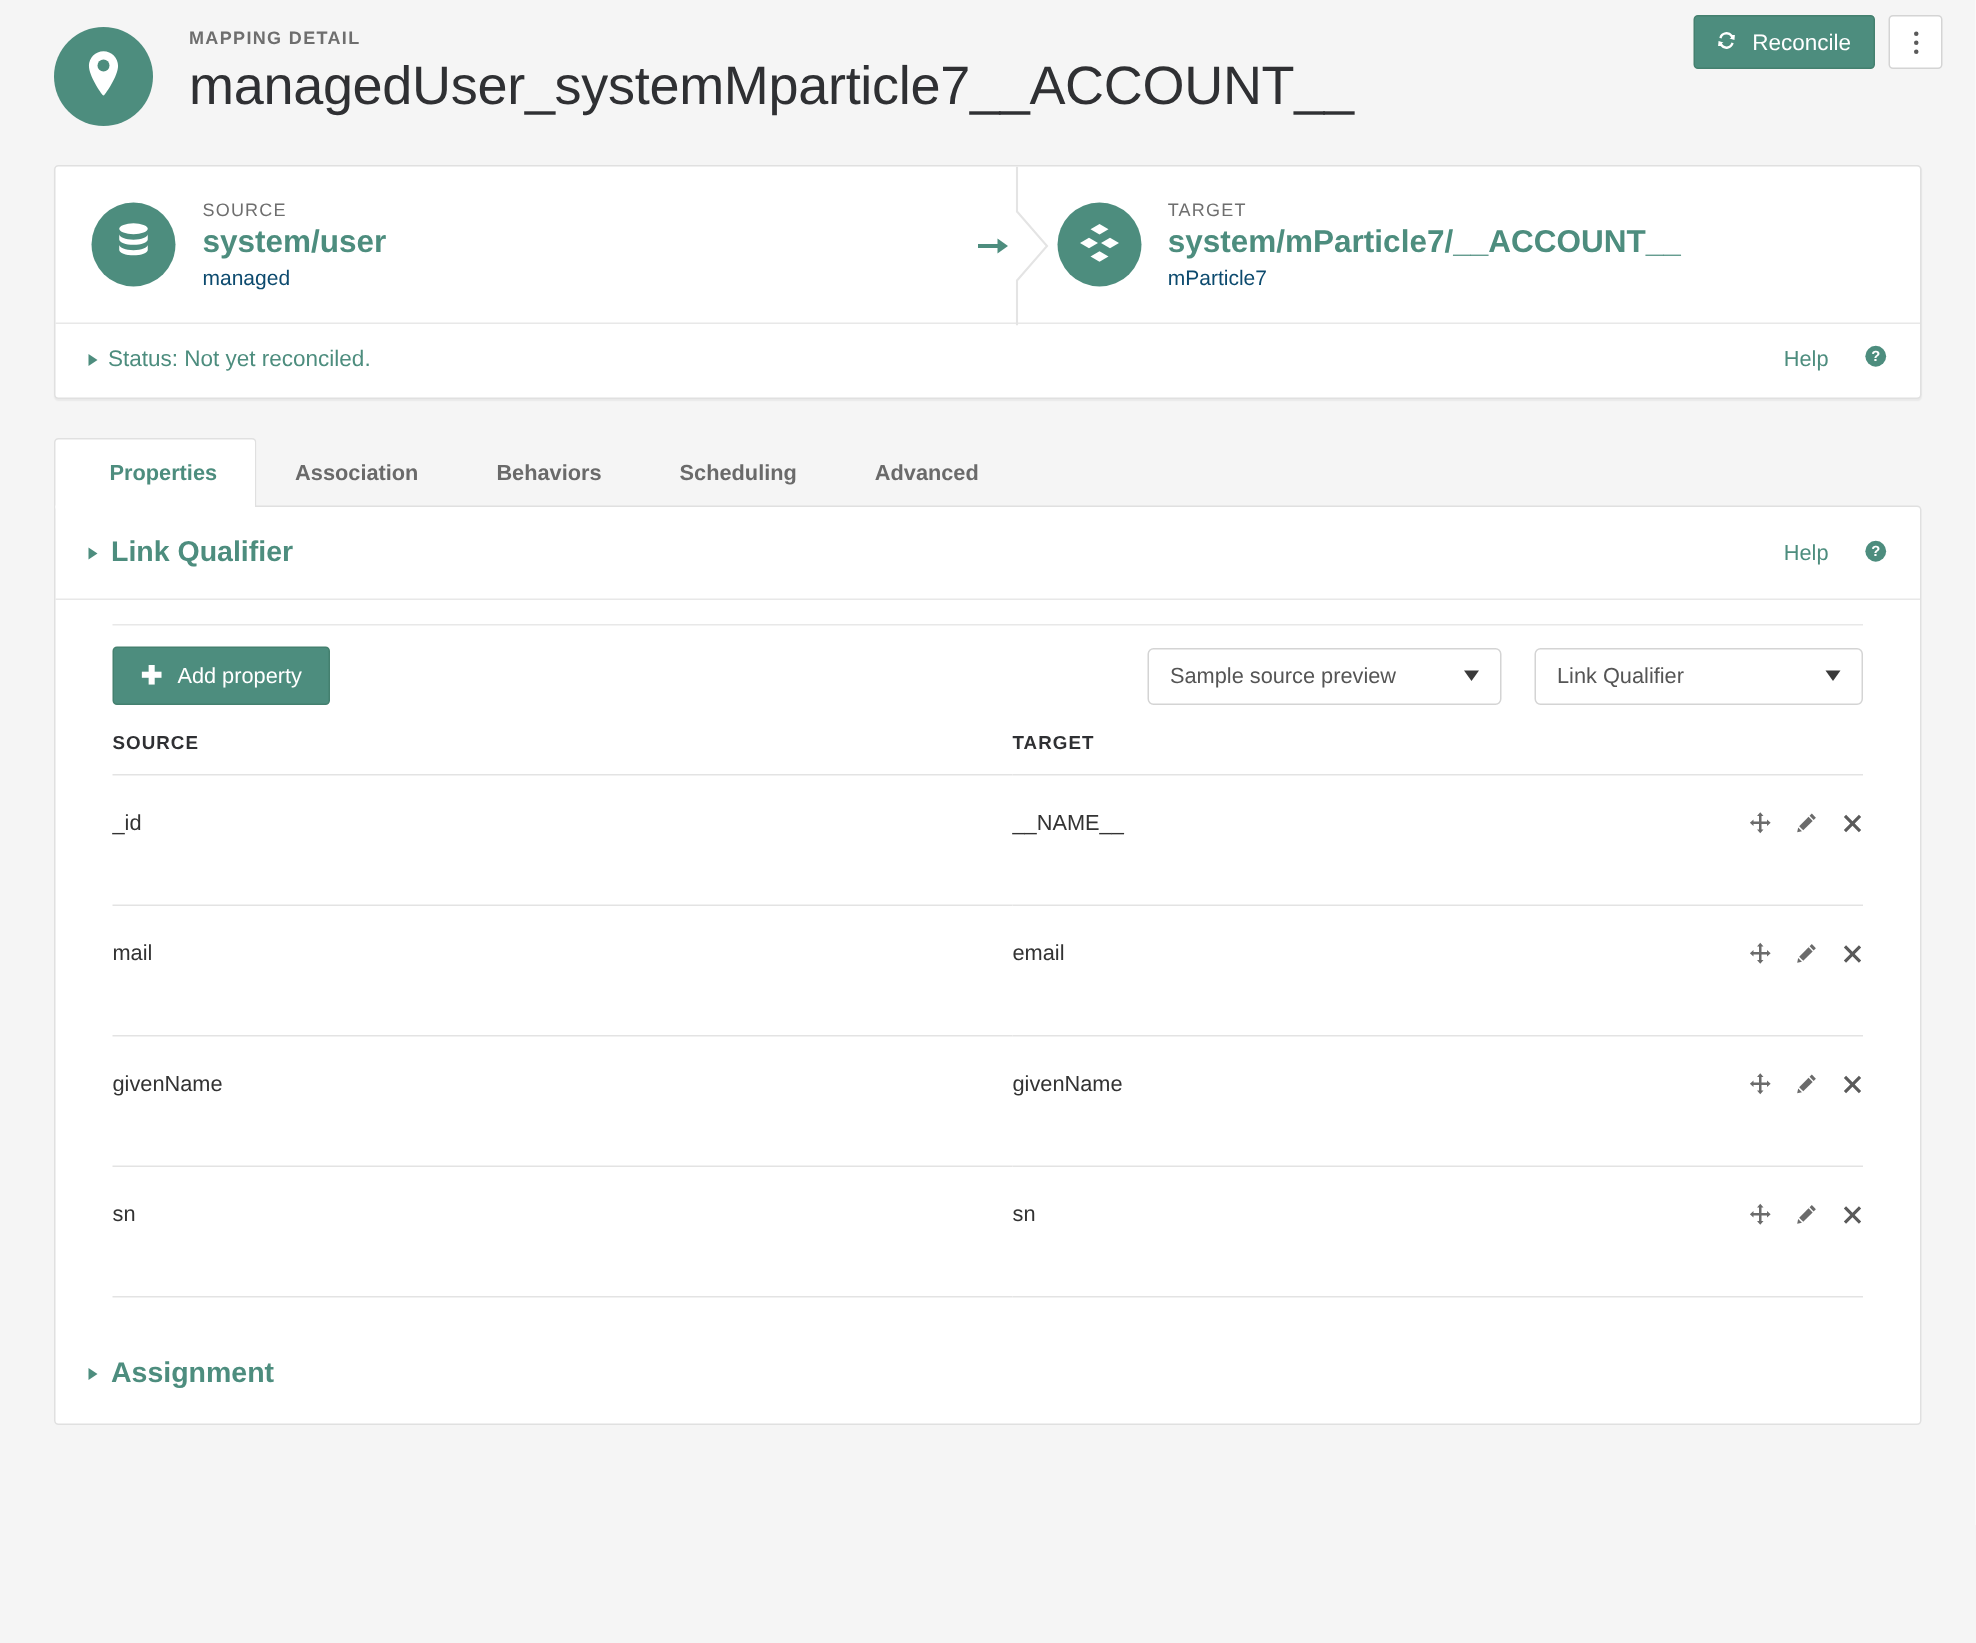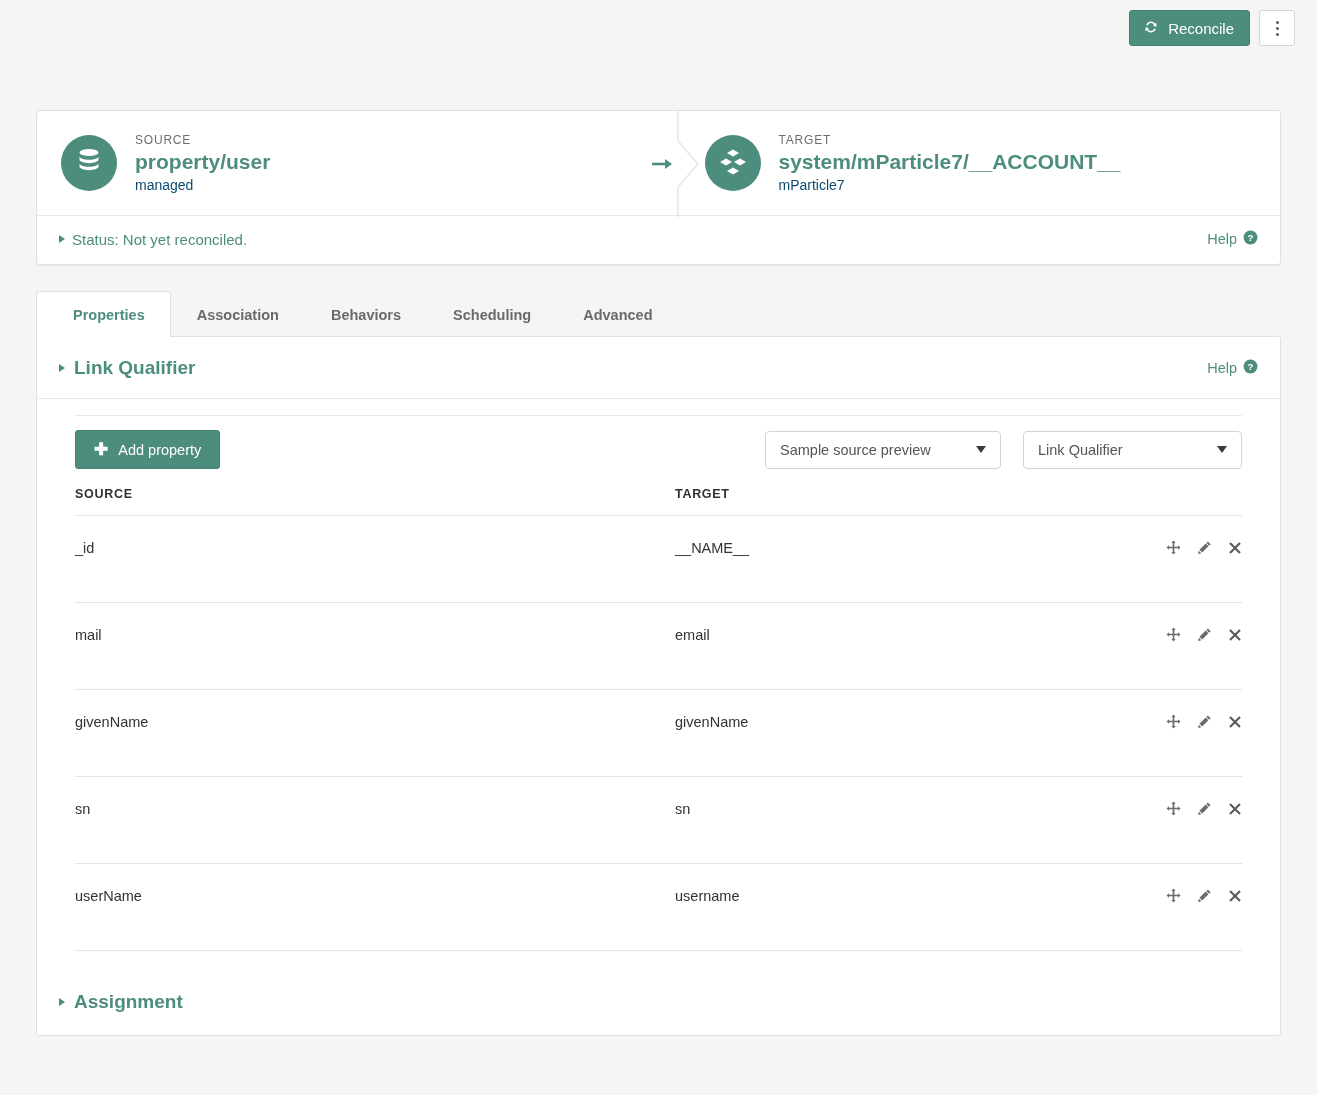--- a/index.html
+++ b/index.html
@@ -130,21 +130,21 @@
     border-top: 4px solid transparent;
     border-bottom: 4px solid transparent;
   }
   .tri-down {
     width: 0; height: 0;
     border-top: 6px solid #4d8d7e;
     border-left: 4px solid transparent;
     border-right: 4px solid transparent;
   }
   .help-link {
-    display: flex; align-items: center; gap: 6px;
+    display: flex; align-items: center; gap: 24px;
     color: #4d8d7e; font-size: 14.5px; cursor: pointer;
   }
 
   
   .tabs-wrap { margin: 26px 36px 0 36px; position: relative; }
   .tabs { display: flex; align-items: flex-end; }
   .tab {
     font-size: 14.5px; font-weight: bold;
     color: #6a6a6a;
     padding: 15px 25px 14px 25px;
@@ -253,20 +253,34 @@
     gap: 16px;
   }
   .act-icon { cursor: pointer; line-height: 0; display: block; }
 
   .assignment-row { padding: 20px 22px 22px 22px; }
 </style>
 </head>
 <body>
 
 <div class="page-header">
+  <div class="hdr-row">
+    <div class="avatar-circle">
+      <span>
+        <svg width="28" height="32" viewBox="0 0 24 28" aria-hidden="true">
+          <path d="M12 1C7.3 1 3.5 4.8 3.5 9.5c0 6.2 7.3 16.2 8 17.1.25.33.75.33 1 0 .7-.9 8-10.9 8-17.1C20.5 4.8 16.7 1 12 1z" fill="#ffffff"></path>
+          <circle cx="12" cy="9.4" r="3.5" fill="#4d8d7e"></circle>
+        </svg>
+      </span>
+    </div>
+    <div class="hdr-text">
+      <div class="eyebrow">MAPPING DETAIL</div>
+      <div class="page-title">managedUser_systemMparticle7__ACCOUNT__</div>
+    </div>
+  </div>
 
   <div class="hdr-actions">
     <div class="btn-reconcile">
       <span>
         <svg width="16" height="16" viewBox="0 0 16 16" aria-hidden="true">
           <path d="M3.2 6.1A5 5 0 0 1 12 4.4l1.6-.1-.3 3.4-3.3-1 1.1-.6A3.4 3.4 0 0 0 4.7 6.6z" fill="#ffffff"></path>
           <path d="M12.8 9.9A5 5 0 0 1 4 11.6l-1.6.1.3-3.4 3.3 1-1.1.6a3.4 3.4 0 0 0 6.4-.5z" fill="#ffffff"></path>
         </svg>
       </span>
       <span>Reconcile</span>
@@ -289,21 +303,21 @@
         <span>
           <svg width="26" height="28" viewBox="0 0 26 28" aria-hidden="true">
             <ellipse cx="13" cy="5.5" rx="9.5" ry="3.6" fill="#ffffff"></ellipse>
             <path d="M3.5 9.2c0 2 4.25 3.6 9.5 3.6s9.5-1.6 9.5-3.6v3.4c0 2-4.25 3.6-9.5 3.6S3.5 14.6 3.5 12.6z" fill="#ffffff"></path>
             <path d="M3.5 16.2c0 2 4.25 3.6 9.5 3.6s9.5-1.6 9.5-3.6v3.4c0 2-4.25 3.6-9.5 3.6s-9.5-1.6-9.5-3.6z" fill="#ffffff"></path>
           </svg>
         </span>
       </div>
       <div class="ep-text">
         <div class="ep-label">SOURCE</div>
-        <div class="ep-name">property/user</div>
+        <div class="ep-name">system/user</div>
         <div class="ep-sub">managed</div>
       </div>
     </div>
 
     <div class="ep-divider">
       <svg width="80" height="106" viewBox="0 0 80 106" aria-hidden="true">
         <path d="M32 0 L32 30 L52 53 L32 76 L32 106" fill="none" stroke="#e4e4e4" stroke-width="1.4"></path>
         <g>
           <path d="M6 53 H22" stroke="#4d8d7e" stroke-width="2.6" fill="none"></path>
           <path d="M19 48 L26 53 L19 58 Z" fill="#4d8d7e"></path>
@@ -475,39 +489,20 @@
                     <path d="M11.6 1.5l2.9 2.9-1.6 1.6-2.9-2.9z" fill="#6b6b6b"></path>
                     <path d="M9.3 3.8l2.9 2.9-6.7 6.7-2.9-2.9z" fill="#6b6b6b"></path>
                     <path d="M1.9 11.4l2.7 2.7-3.4.7z" fill="#6b6b6b"></path>
                   </svg></span>
                 <span class="act-icon"><svg width="14" height="14" viewBox="0 0 16 16" aria-hidden="true">
                     <path d="M3.1 1.4 L8 6.3 L12.9 1.4 L14.6 3.1 L9.7 8 L14.6 12.9 L12.9 14.6 L8 9.7 L3.1 14.6 L1.4 12.9 L6.3 8 L1.4 3.1 Z" fill="#5a5a5a"></path>
                   </svg></span>
               </div>
             </td>
           </tr>
-          <tr>
-            <td>userName</td>
-            <td>username</td>
-            <td class="cell-actions">
-              <div class="row-actions">
-                <span class="act-icon"><svg width="15" height="15" viewBox="0 0 16 16" aria-hidden="true">
-                    <path d="M8 0.6 L10.3 3.2 H8.9 V7.1 H12.8 V5.7 L15.4 8 L12.8 10.3 V8.9 H8.9 V12.8 H10.3 L8 15.4 L5.7 12.8 H7.1 V8.9 H3.2 V10.3 L0.6 8 L3.2 5.7 V7.1 H7.1 V3.2 H5.7 Z" fill="#6b6b6b"></path>
-                  </svg></span>
-                <span class="act-icon"><svg width="15" height="15" viewBox="0 0 16 16" aria-hidden="true">
-                    <path d="M11.6 1.5l2.9 2.9-1.6 1.6-2.9-2.9z" fill="#6b6b6b"></path>
-                    <path d="M9.3 3.8l2.9 2.9-6.7 6.7-2.9-2.9z" fill="#6b6b6b"></path>
-                    <path d="M1.9 11.4l2.7 2.7-3.4.7z" fill="#6b6b6b"></path>
-                  </svg></span>
-                <span class="act-icon"><svg width="14" height="14" viewBox="0 0 16 16" aria-hidden="true">
-                    <path d="M3.1 1.4 L8 6.3 L12.9 1.4 L14.6 3.1 L9.7 8 L14.6 12.9 L12.9 14.6 L8 9.7 L3.1 14.6 L1.4 12.9 L6.3 8 L1.4 3.1 Z" fill="#5a5a5a"></path>
-                  </svg></span>
-              </div>
-            </td>
-          </tr>
         </tbody>
     </table>
   </div>
 
   <div class="assignment-row">
     <div class="section-title">
       <span class="tri-right"></span>
       <span>Assignment</span>
     </div>
   </div>

